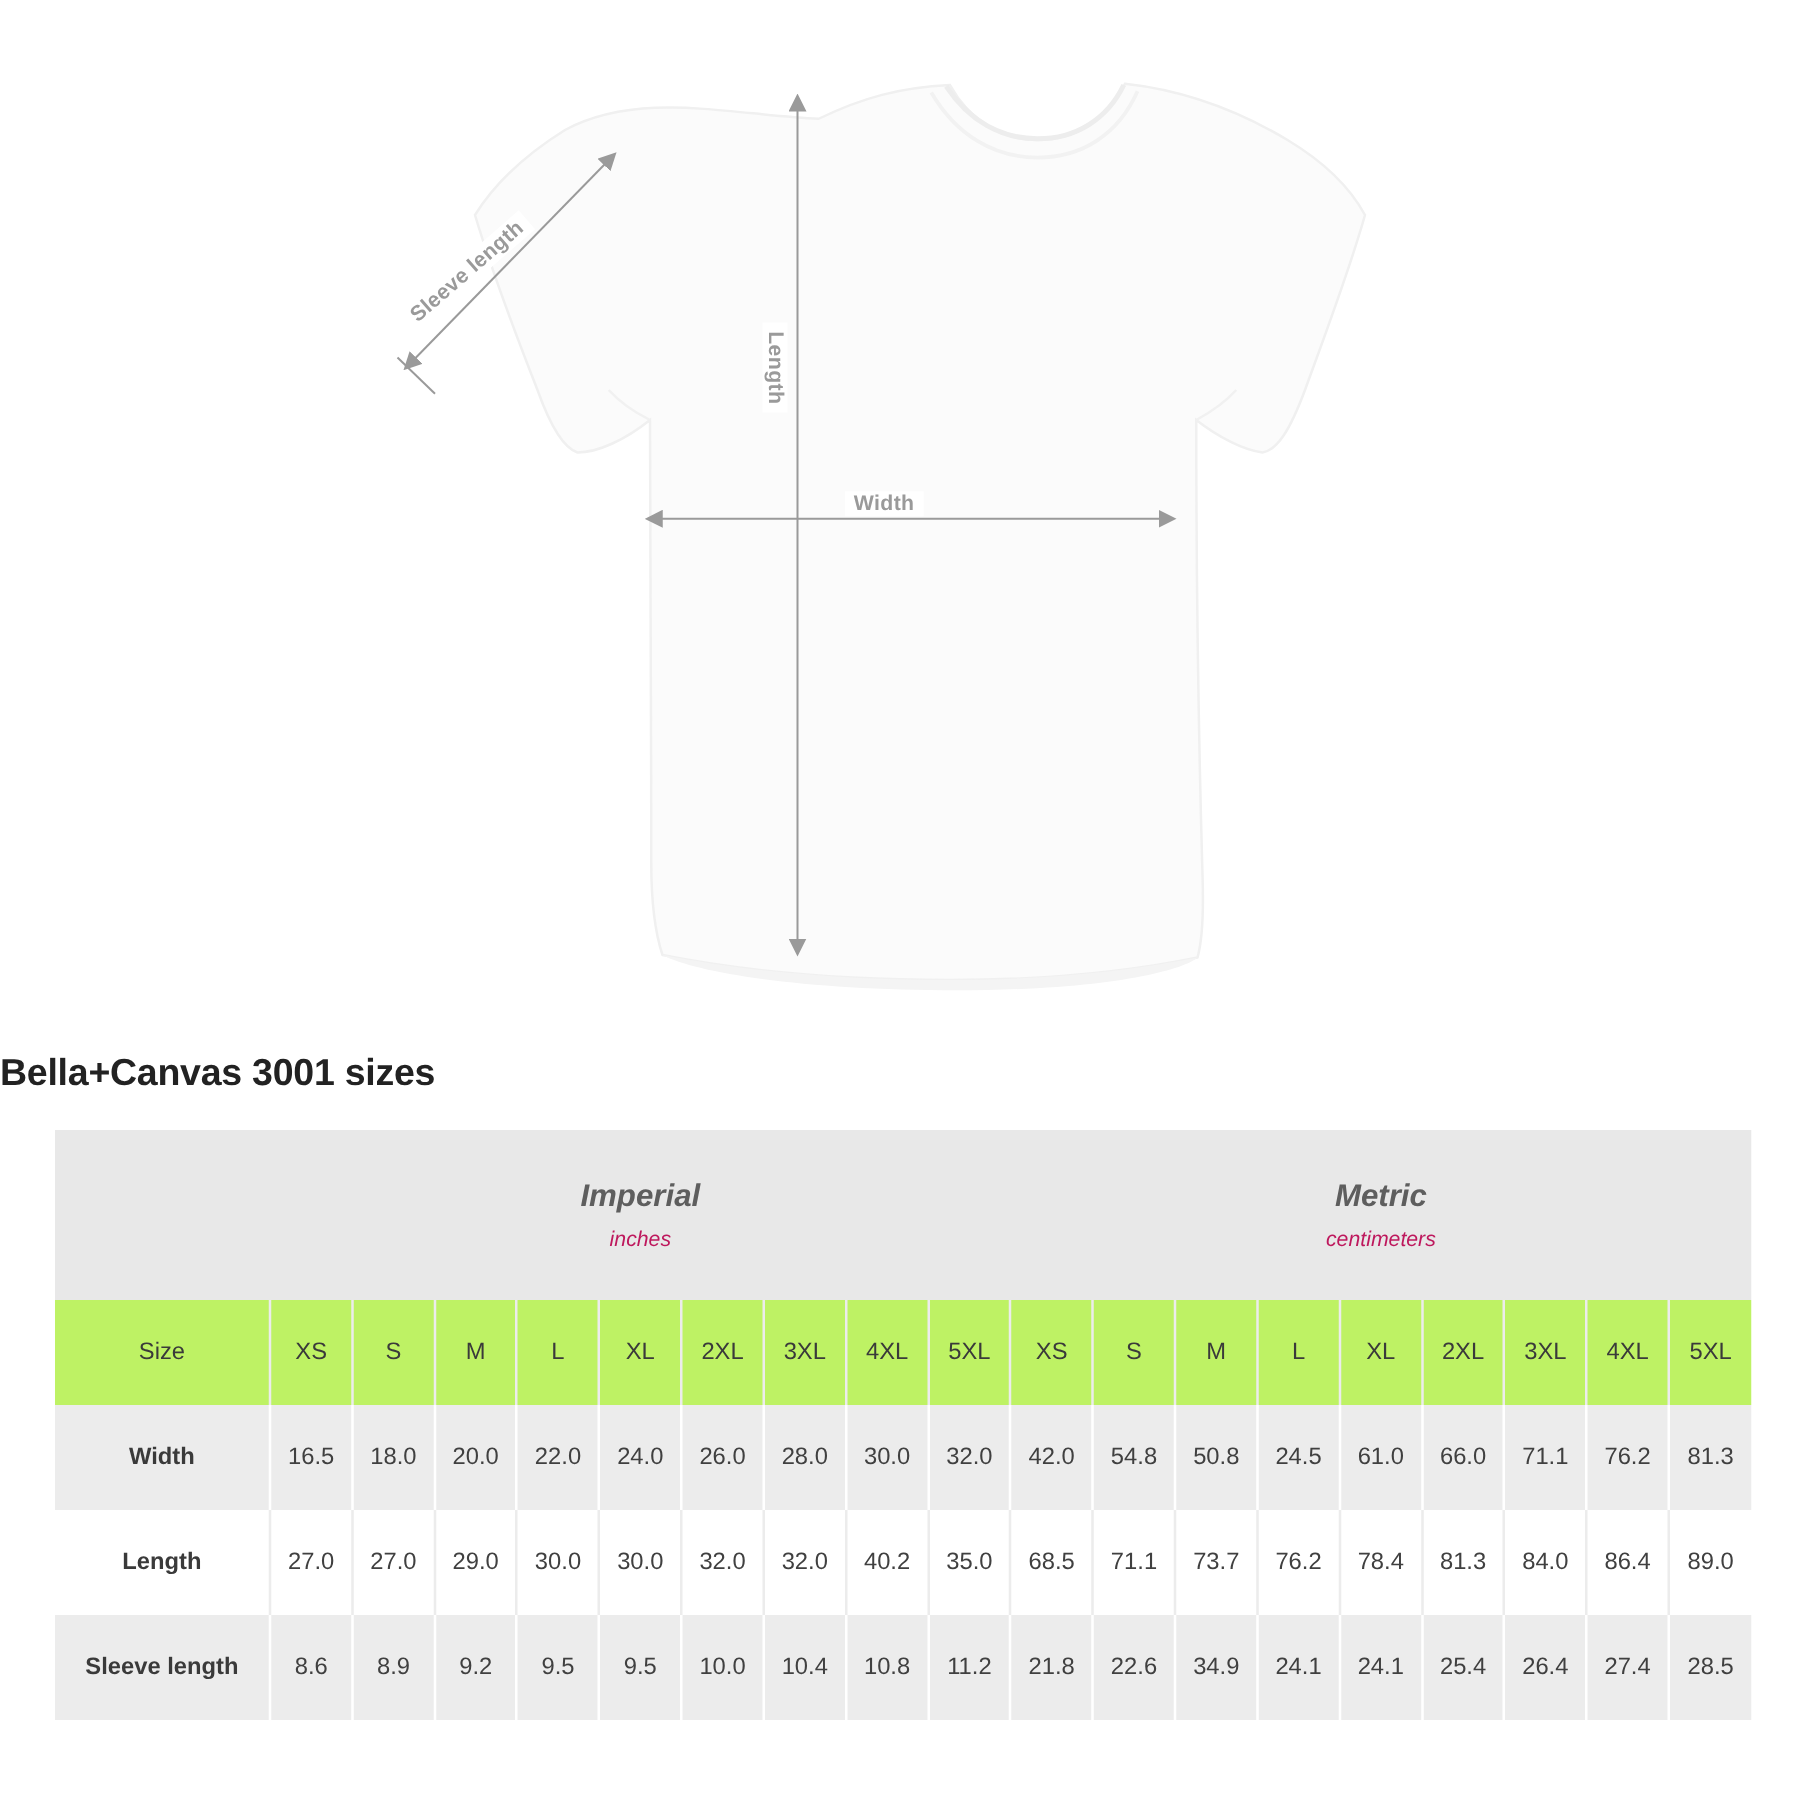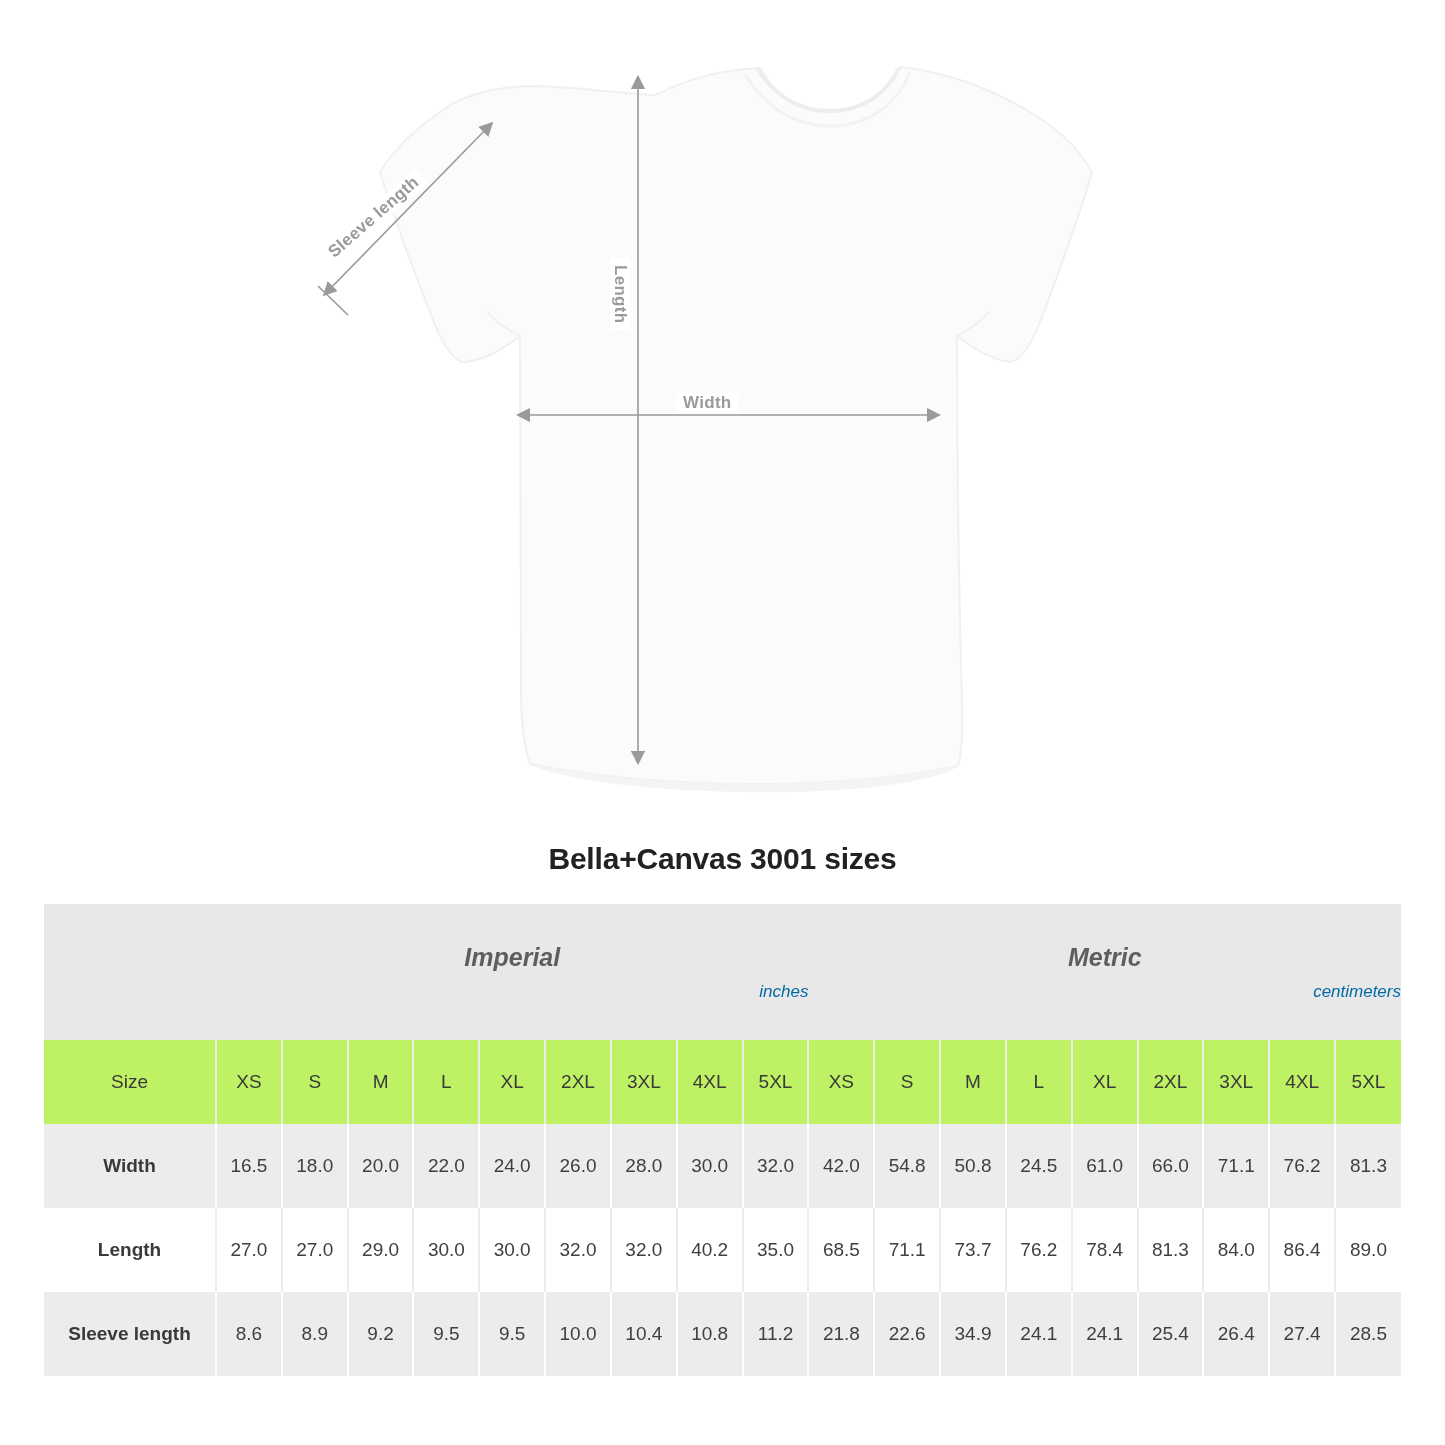--- a/index.html
+++ b/index.html
@@ -53,21 +53,20 @@
     left: 333px;
     top: 246px;
     transform: rotate(-41deg);
     transform-origin: left bottom;
     background: #ffffff;
     padding: 0 6px;
   }
 
   
   .chart-heading {
-    text-align: center;
     margin-top: 12px;
   }
   .chart-title {
     font-size: 30px;
     font-weight: bold;
     color: #222222;
     letter-spacing: -0.2px;
   }
   .chart-note {
     font-size: 18px;
@@ -99,23 +98,22 @@
   }
   .unit-name {
     font-size: 25px;
     font-style: italic;
     font-weight: bold;
     color: #5e5e5e;
   }
   .unit-sub {
     font-size: 17px;
     font-style: italic;
-    color: #0369a1;
+    color: #be185d;
     margin-top: 10px;
-    text-align: right;
   }
   .size-row td {
     background: #bef264;
     height: 82px;
     font-size: 19px;
     font-weight: bold;
     color: #3a3a3a;
     border-right: 2px solid #ececec;
   }
   .size-row td:last-child { border-right: none; }

